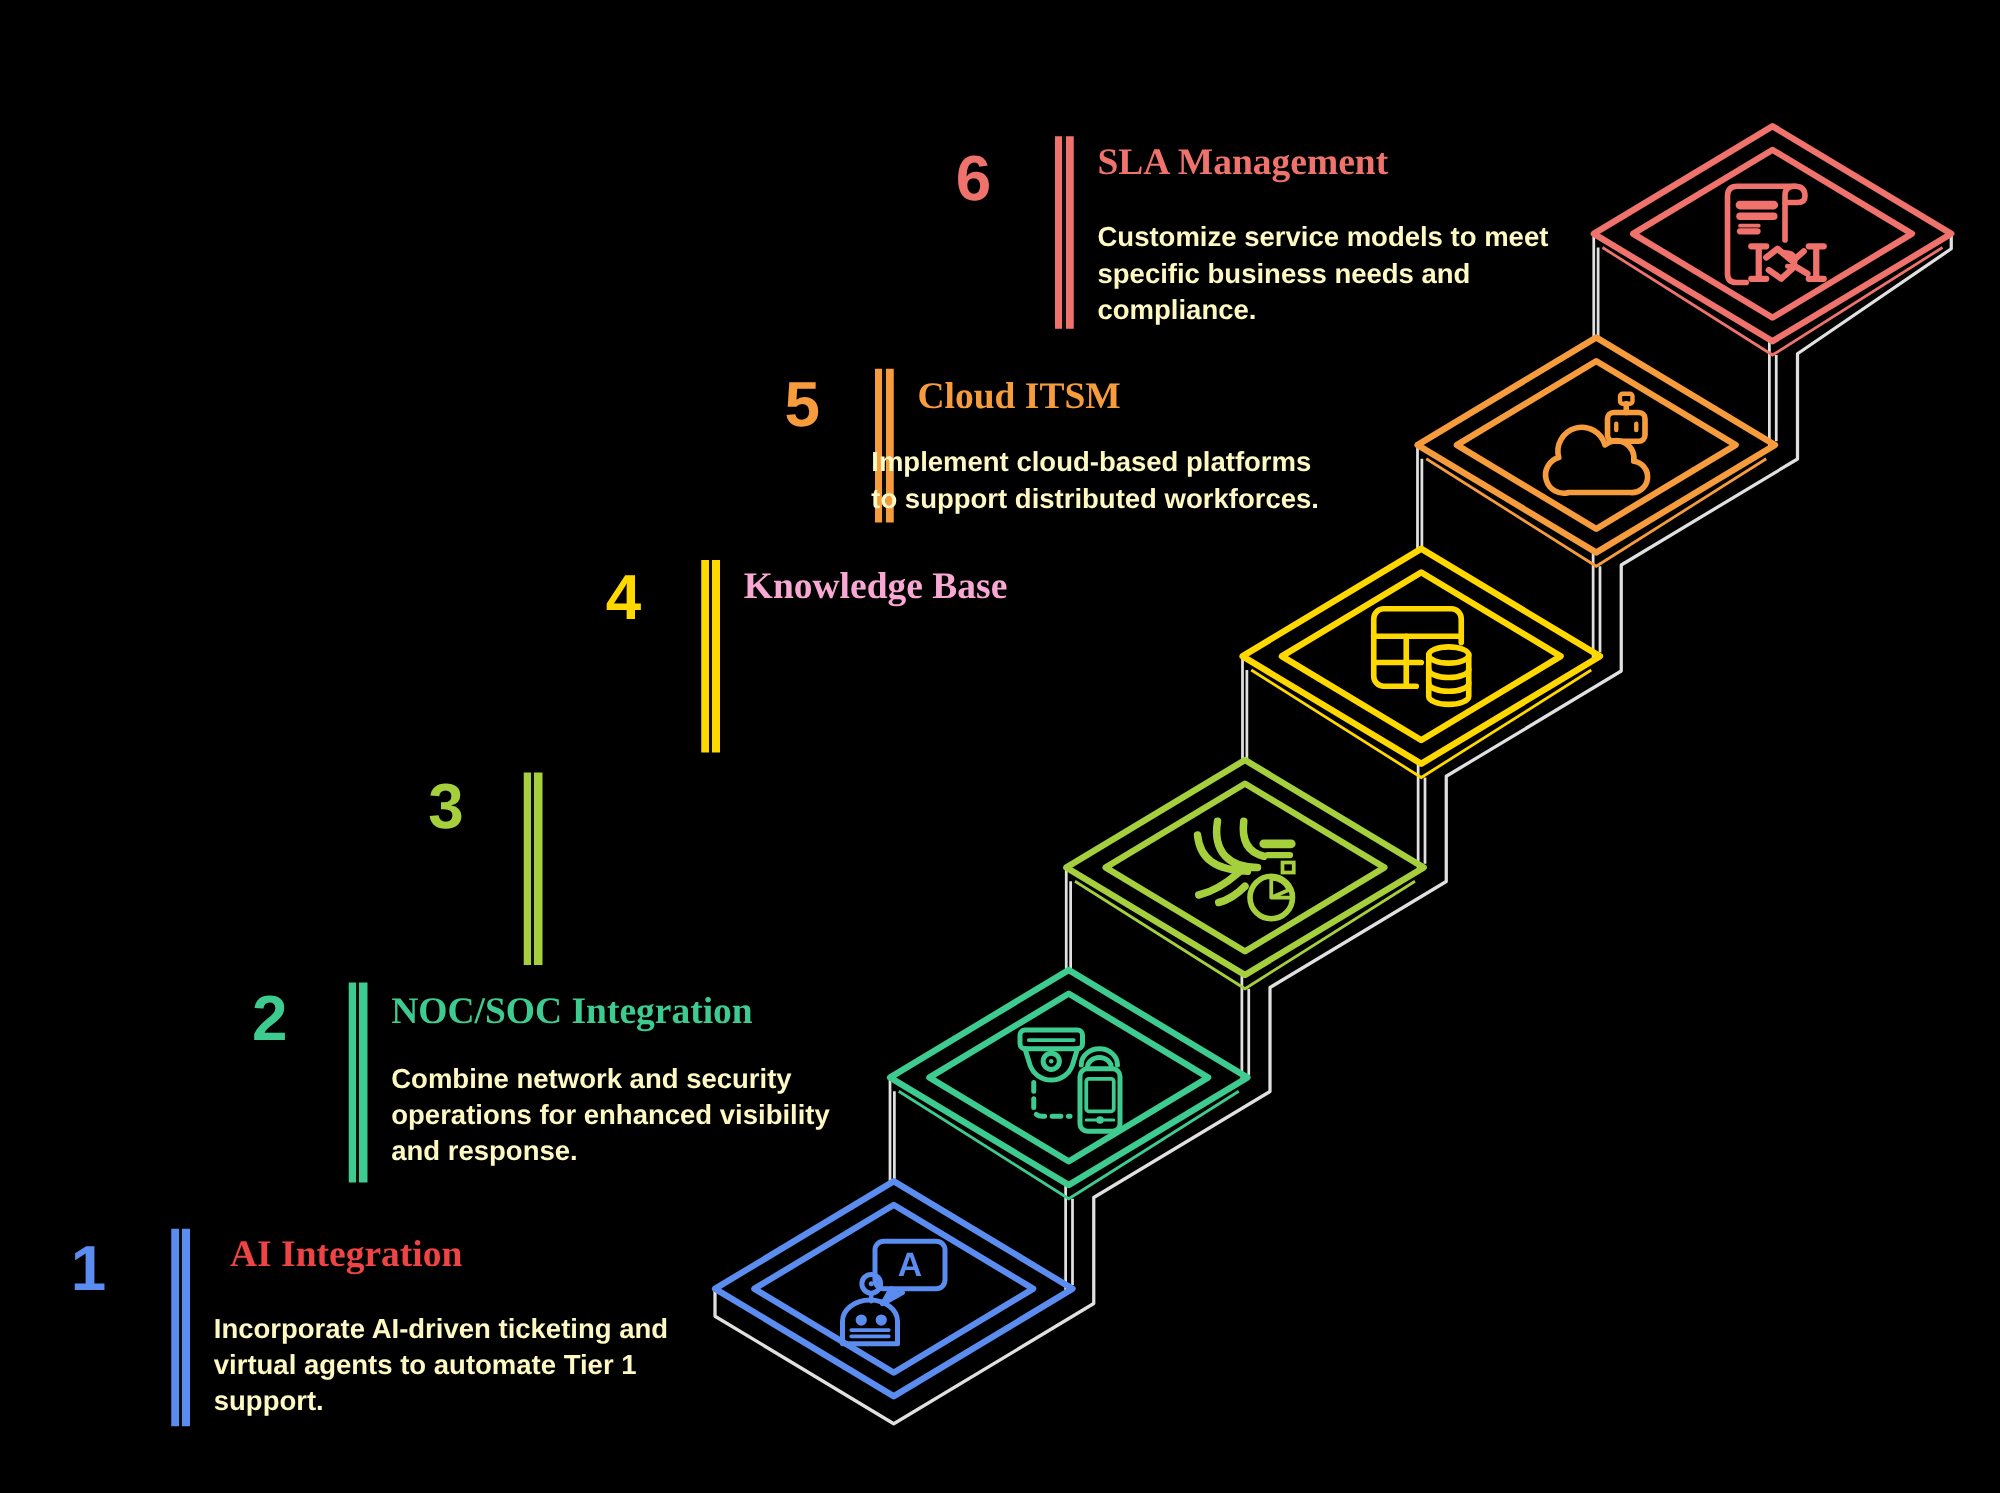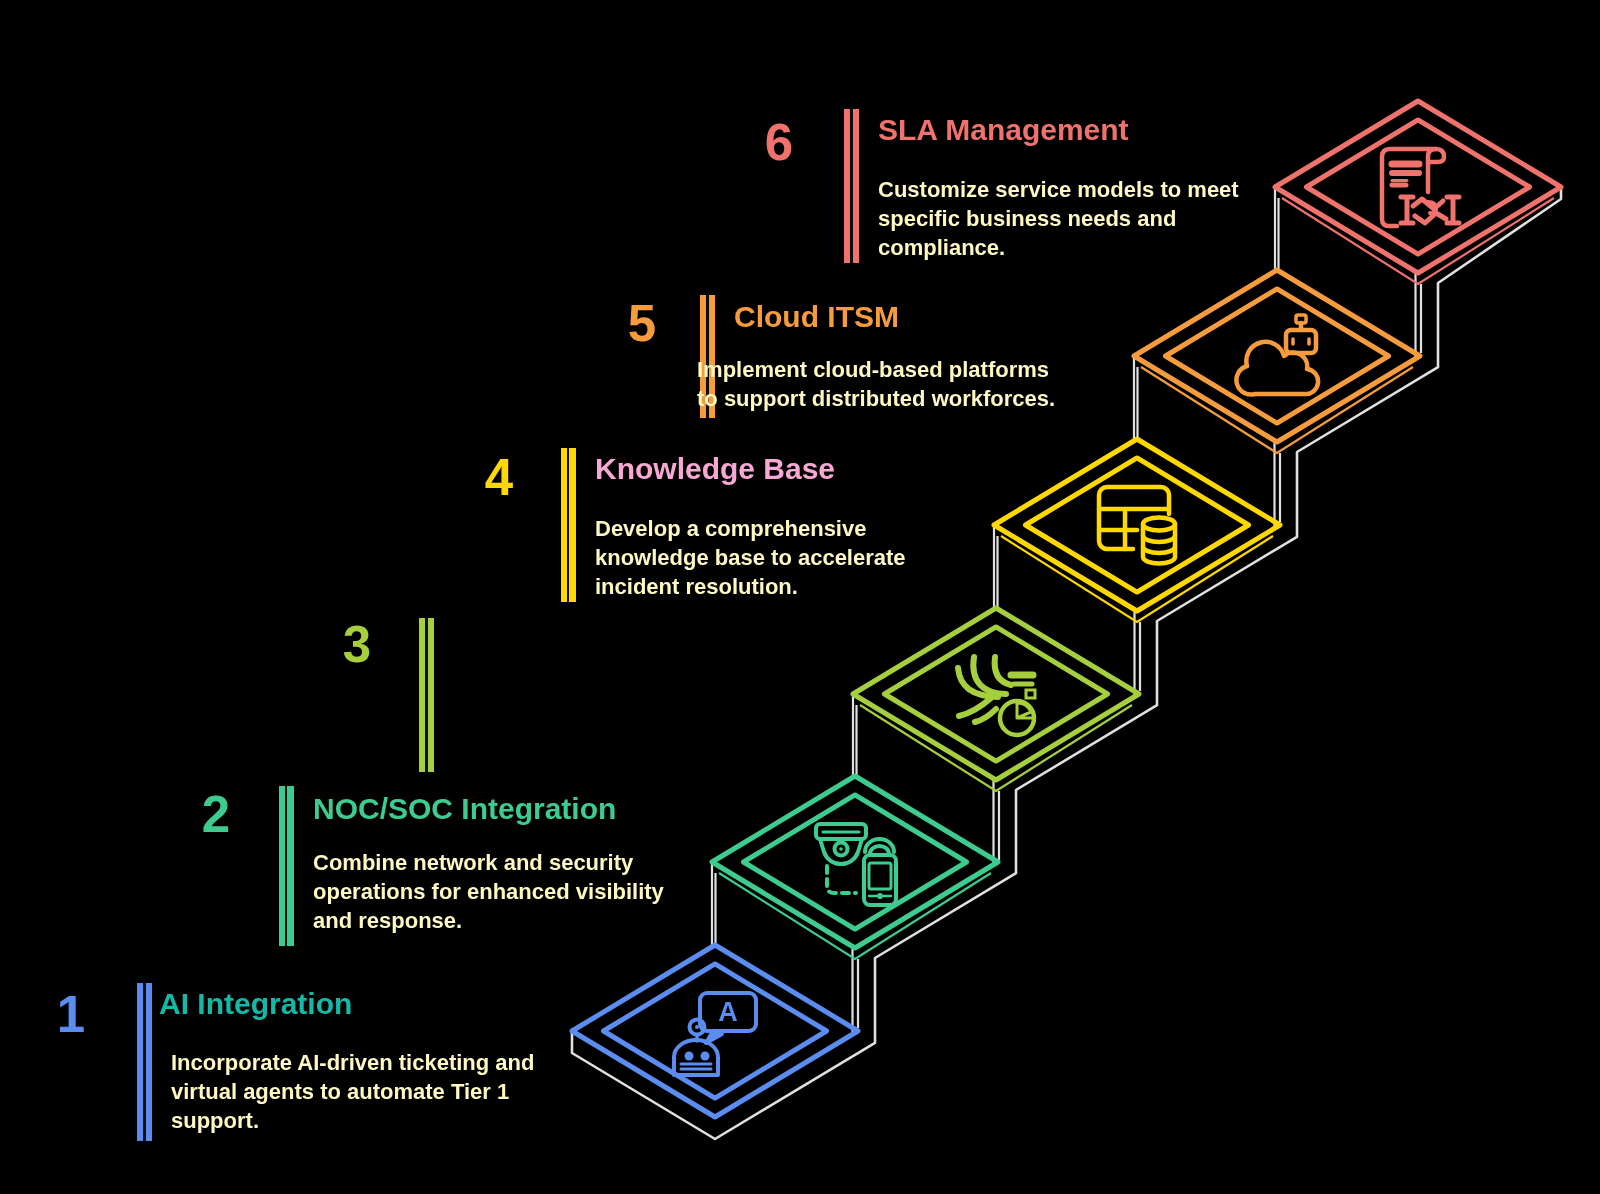--- a/index.html
+++ b/index.html
@@ -1,19 +1,19 @@
 <!DOCTYPE html>
 <html><head><meta charset="utf-8">
 <style>
 html,body{margin:0;padding:0;background:#000;}
 #page{position:relative;width:1600px;height:1194px;background:#000;overflow:hidden;
   font-family:"Liberation Sans", sans-serif;}
 .num{position:absolute;width:90px;text-align:right;font-size:51px;font-weight:bold;line-height:1;}
 .bar{position:absolute;width:15px;}
-.title{position:absolute;font-size:30px;font-weight:bold;line-height:1;white-space:nowrap;}
+.title{position:absolute;font-size:30px;font-weight:bold;line-height:1;white-space:nowrap;font-family:Liberation Serif, serif;}
 .body{position:absolute;font-size:22px;font-weight:bold;line-height:29px;color:#fef9c3;}
 </style></head>
 <body>
 <div id="page">
 <svg width="1600" height="1194" viewBox="0 0 1600 1194" style="position:absolute;left:0;top:0">
 <path d="M 1561.0,187.0 L 1561.0,199.0 L 1438.0,283.0 L 1438.0,367.2 L 1297.0,452.0 L 1297.0,536.8 L 1157.0,621.0 L 1157.0,705.2 L 1016.0,790.0 L 1016.0,873.2 L 875.0,958.0 L 875.0,1042.8 L 715.0,1139.0 L 572.0,1053.0 L 572.0,1031.0" fill="none" stroke="#e0e0e0" stroke-width="2.6" stroke-linejoin="round"></path>
 <path d="M 712,864 V 946 M 715.5,873 V 946 M 852.5,948 V 1032 M 858,959 V 1028 M 853,696 V 778 M 856.5,705 V 778 M 993.5,780 V 864 M 999,791 V 860 M 994,527 V 609 M 997.5,536 V 609 M 1134.5,611 V 695 M 1140,622 V 691 M 1134,358 V 440 M 1137.5,367 V 440 M 1274.5,442 V 526 M 1280,453 V 522 M 1275,189 V 271 M 1278.5,198 V 271 M 1415.5,273 V 357 M 1421,284 V 353" fill="none" stroke="#e0e0e0" stroke-width="2.2"></path>
 <path d="M 719,873 L 855,959 L 991,873" fill="none" stroke="#3ecb8f" stroke-width="2.2"></path>
 <path d="M 860,705 L 996,791 L 1132,705" fill="none" stroke="#a6cf3d" stroke-width="2.2"></path>
 <path d="M 1001,536 L 1137,622 L 1273,536" fill="none" stroke="#ffd800" stroke-width="2.2"></path>
@@ -100,32 +100,31 @@
 <path d="M 1392,185 H 1406" stroke-width="5"></path>
 <path d="M 1401,197 H 1413 M 1407,197 V 223 M 1401,223 H 1413" stroke-width="5"></path>
 <path d="M 1447,197 H 1459 M 1453,197 V 223 M 1447,223 H 1459" stroke-width="5"></path>
 <path d="M 1413,206 L 1422,199 L 1434,209 L 1443,201" stroke-width="5"></path>
 <path d="M 1415,216 L 1425,223 L 1436,213 L 1446,219" stroke-width="5"></path>
 <path d="M 1428,202 Q 1436,202 1436,209 Q 1436,214 1430,213" stroke-width="4"></path>
 </g>
 </svg>
 <div class="num" style="left:-5px;top:989px;color:#5b8cf0">1</div>
 <div class="bar" style="left:137px;top:983px;height:158px;background:linear-gradient(90deg,#5b8cf0 0 6px,#0d0d0d 6px 8.5px,#5b8cf0 8.5px 100%)"></div>
-<div class="title" style="left:159px;top:989px;color:#14b8a6">AI Integration</div>
+<div class="title" style="left:184px;top:989px;color:#ef4444">AI Integration</div>
 <div class="body" style="left:171px;top:1048px">Incorporate AI-driven ticketing and<br>virtual agents to automate Tier 1<br>support.</div>
 <div class="num" style="left:140px;top:789px;color:#3ecb8f">2</div>
 <div class="bar" style="left:279px;top:786px;height:160px;background:linear-gradient(90deg,#3ecb8f 0 6px,#0d0d0d 6px 8.5px,#3ecb8f 8.5px 100%)"></div>
 <div class="title" style="left:313px;top:794px;color:#3ecb8f">NOC/SOC Integration</div>
 <div class="body" style="left:313px;top:848px">Combine network and security<br>operations for enhanced visibility<br>and response.</div>
 <div class="num" style="left:281px;top:619px;color:#a6cf3d">3</div>
 <div class="bar" style="left:419px;top:618px;height:154px;background:linear-gradient(90deg,#a6cf3d 0 6px,#0d0d0d 6px 8.5px,#a6cf3d 8.5px 100%)"></div>
 <div class="num" style="left:423px;top:452px;color:#ffd800">4</div>
 <div class="bar" style="left:561px;top:448px;height:154px;background:linear-gradient(90deg,#ffd800 0 6px,#0d0d0d 6px 8.5px,#ffd800 8.5px 100%)"></div>
 <div class="title" style="left:595px;top:454px;color:#f9a8d4">Knowledge Base</div>
-<div class="body" style="left:595px;top:514px">Develop a comprehensive<br>knowledge base to accelerate<br>incident resolution.</div>
 <div class="num" style="left:566px;top:298px;color:#f69c3d">5</div>
 <div class="bar" style="left:700px;top:295px;height:123px;background:linear-gradient(90deg,#f69c3d 0 6px,#0d0d0d 6px 8.5px,#f69c3d 8.5px 100%)"></div>
 <div class="title" style="left:734px;top:302px;color:#f69c3d">Cloud ITSM</div>
 <div class="body" style="left:697px;top:355px">Implement cloud-based platforms<br>to support distributed workforces.</div>
 <div class="num" style="left:703px;top:117px;color:#f0726c">6</div>
 <div class="bar" style="left:844px;top:109px;height:154px;background:linear-gradient(90deg,#f0726c 0 6px,#0d0d0d 6px 8.5px,#f0726c 8.5px 100%)"></div>
 <div class="title" style="left:878px;top:115px;color:#f0726c">SLA Management</div>
 <div class="body" style="left:878px;top:175px">Customize service models to meet<br>specific business needs and<br>compliance.</div>
 </div>
 </body></html>

